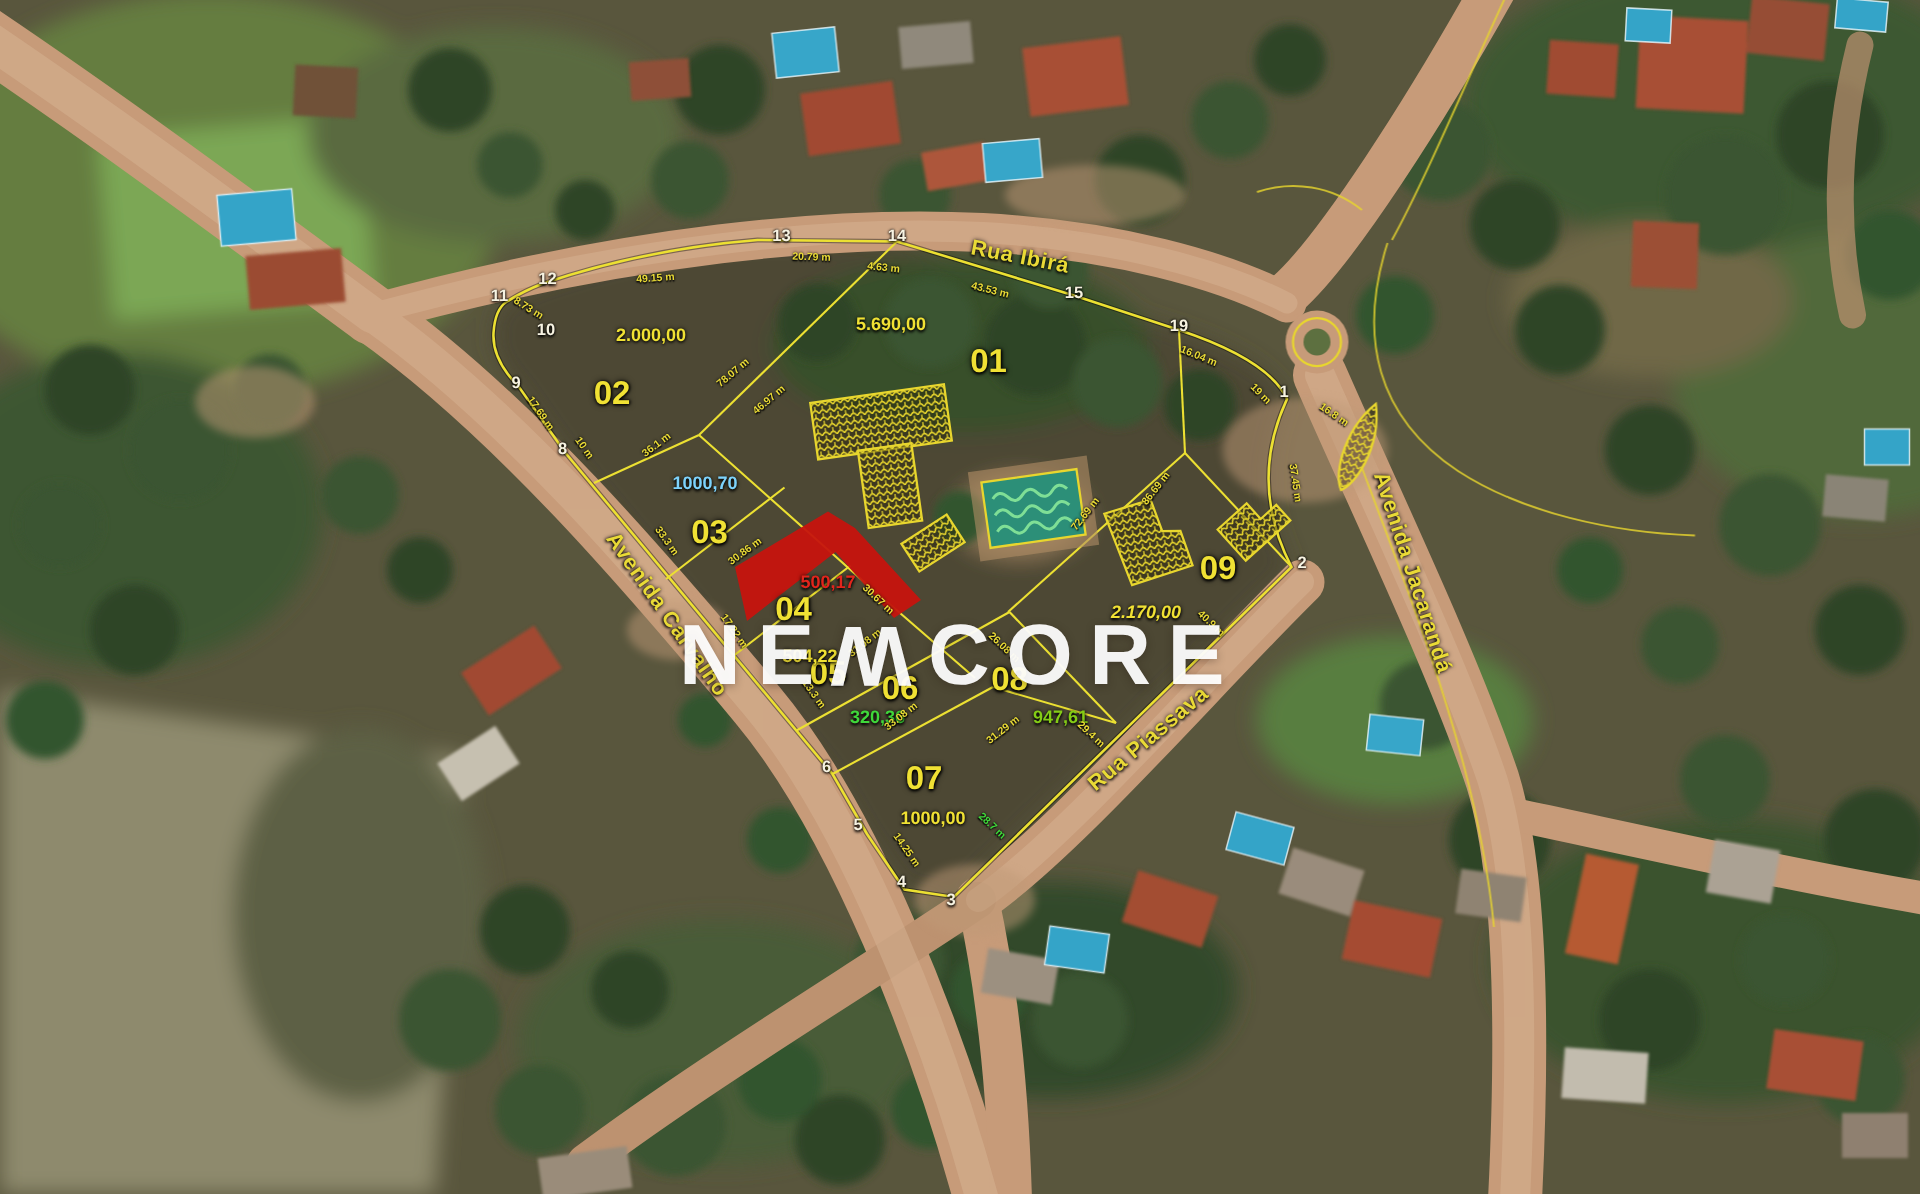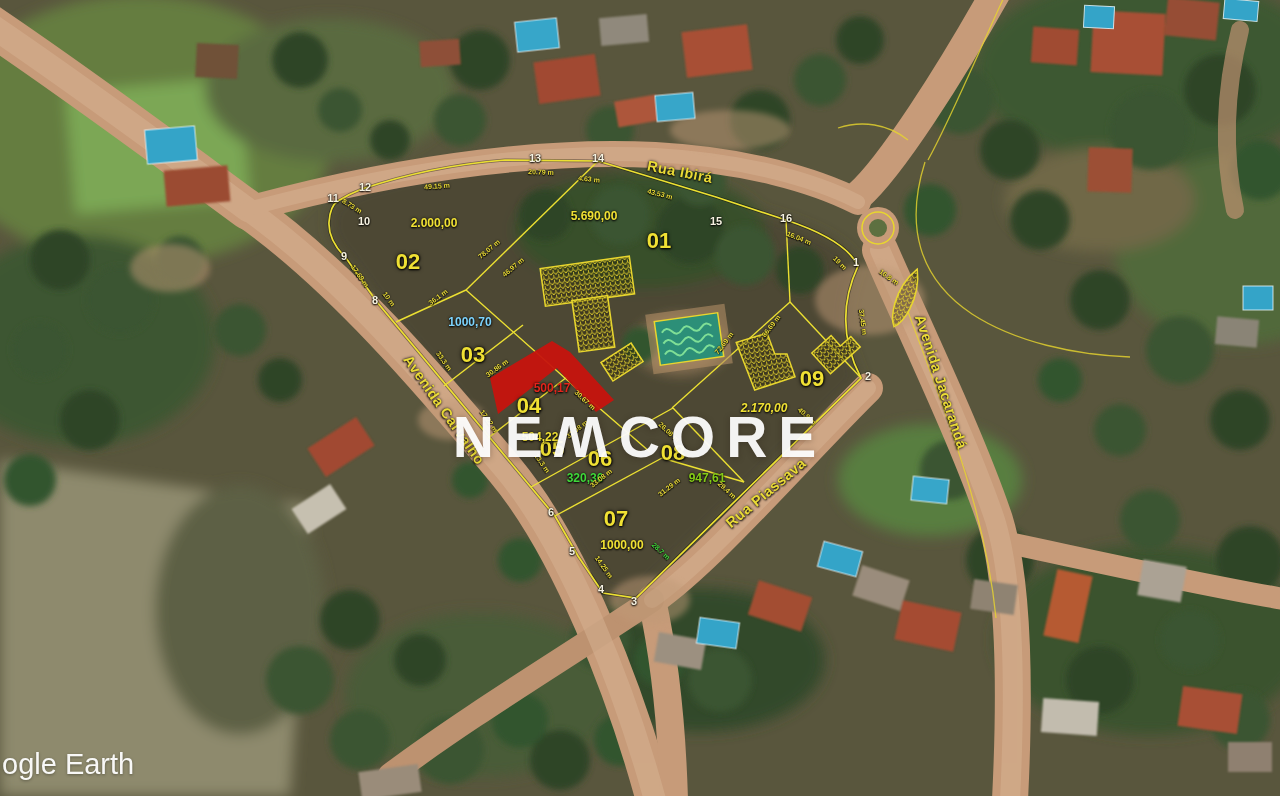--- a/index.html
+++ b/index.html
@@ -294,24 +294,24 @@
       <div class="maplabel vertex" style="left: 868px; top: 376px;">2</div>
       <div class="maplabel vertex" style="left: 634px; top: 601px;">3</div>
       <div class="maplabel vertex" style="left: 601px; top: 589px;">4</div>
       <div class="maplabel vertex" style="left: 572px; top: 551px;">5</div>
       <div class="maplabel vertex" style="left: 551px; top: 512px;">6</div>
       <div class="maplabel vertex" style="left: 375px; top: 300px;">8</div>
       <div class="maplabel vertex" style="left: 344px; top: 256px;">9</div>
       <div class="maplabel vertex" style="left: 324px; top: 221px; margin-left: 40px;">10</div>
       <div class="maplabel vertex" style="left: 333px; top: 198px;">11</div>
       <div class="maplabel vertex" style="left: 359px; top: 187px; padding-left: 12px;">12</div>
-      <div class="maplabel vertex" style="left: 535px; top: 158px; text-align: center;">13</div>
+      <div class="maplabel vertex" style="left: 521px; top: 158px; text-align: center;">13</div>
       <div class="maplabel vertex" style="left: 598px; top: 158px;">14</div>
-      <div class="maplabel vertex" style="left: 716px; top: 196px; margin-top: 25px;">15</div>
-      <div class="maplabel vertex" style="left: 786px; top: 218px;">16</div>
+      <div class="maplabel vertex" style="left: 716px; top: 196px;">15</div>
+      <div class="maplabel vertex" style="left: 786px; top: 218px;">19</div>
       <div class="maplabel meas" style="left: 437px; top: 186px; transform: translate(-50%, -50%) rotate(-4deg);">49.15 m</div>
       <div class="maplabel meas" style="left: 541px; top: 172px; transform: translate(-50%, -50%) rotate(2deg);">20.79 m</div>
       <div class="maplabel meas" style="left: 589px; top: 179px; transform: translate(-50%, -50%) rotate(6deg);">4.63 m</div>
       <div class="maplabel meas" style="left: 660px; top: 194px; transform: translate(-50%, -50%) rotate(14deg);">43.53 m</div>
       <div class="maplabel meas" style="left: 799px; top: 238px; transform: translate(-50%, -50%) rotate(22deg);">16.04 m</div>
       <div class="maplabel meas" style="left: 840px; top: 263px; transform: translate(-50%, -50%) rotate(45deg);">19 m</div>
       <div class="maplabel meas" style="left: 863px; top: 322px; transform: translate(-50%, -50%) rotate(82deg);">37.45 m</div>
       <div class="maplabel meas" style="left: 352px; top: 206px; transform: translate(-50%, -50%) rotate(32deg);">8.73 m</div>
       <div class="maplabel meas" style="left: 360px; top: 276px; transform: translate(-50%, -50%) rotate(55deg);">17.69 m</div>
       <div class="maplabel meas" style="left: 389px; top: 299px; transform: translate(-50%, -50%) rotate(55deg);">10 m</div>
@@ -331,15 +331,14 @@
       <div class="maplabel meas" style="left: 604px; top: 567px; transform: translate(-50%, -50%) rotate(55deg);">14.25 m</div>
       <div class="maplabel meas" style="left: 661px; top: 551px; transform: translate(-50%, -50%) rotate(43deg); color: rgb(63, 216, 58);">28.7 m</div>
       <div class="maplabel meas" style="left: 724px; top: 343px; transform: translate(-50%, -50%) rotate(-52deg);">72.69 m</div>
       <div class="maplabel meas" style="left: 771px; top: 326px; transform: translate(-50%, -50%) rotate(-52deg);">86.69 m</div>
       <div class="maplabel meas" style="left: 807px; top: 416px; transform: translate(-50%, -50%) rotate(43deg);">40.9 m</div>
       <div class="maplabel meas" style="left: 889px; top: 277px; transform: translate(-50%, -50%) rotate(35deg);">16.8 m</div>
     </div>
 
 <div class="brand"><span>NE</span><span class="flip">W</span><span>CORE</span></div>
 
-<div class="attribution">ogle Earth</div>
 
 </div>
 
 </body></html>

